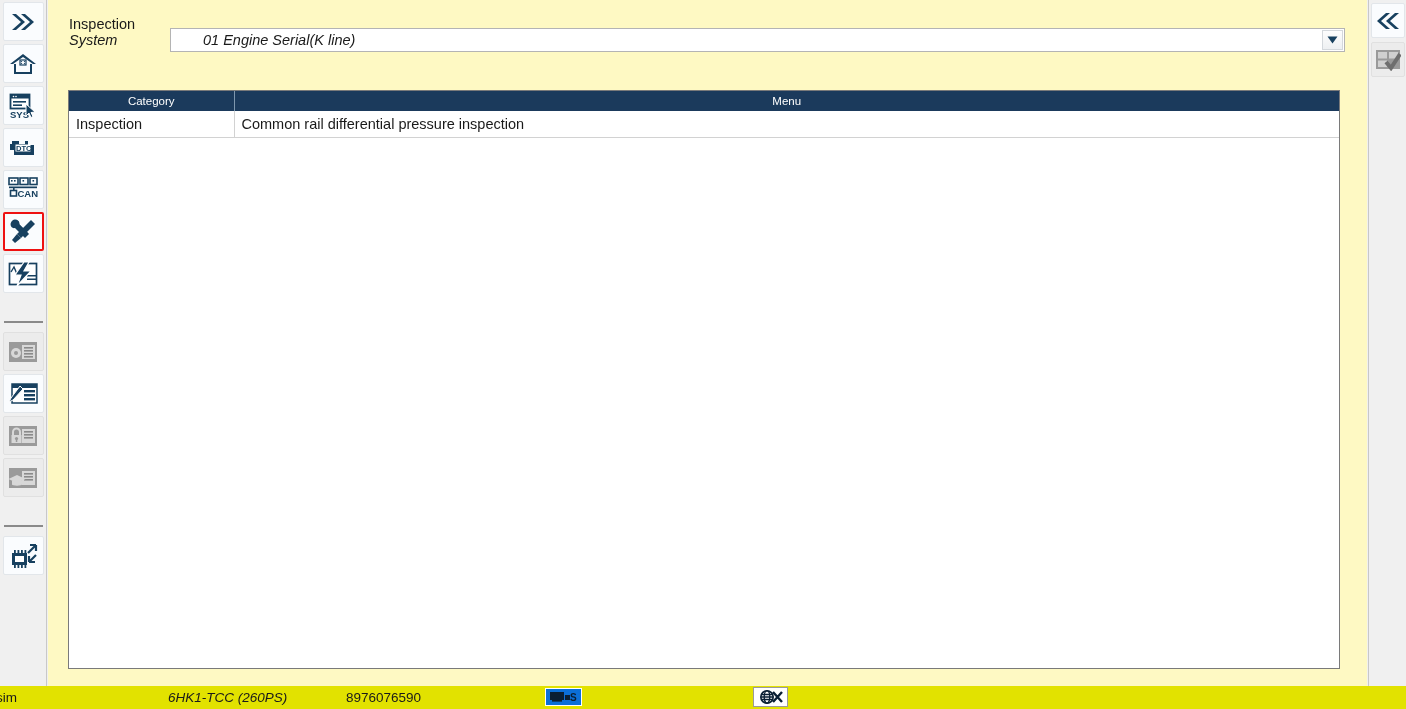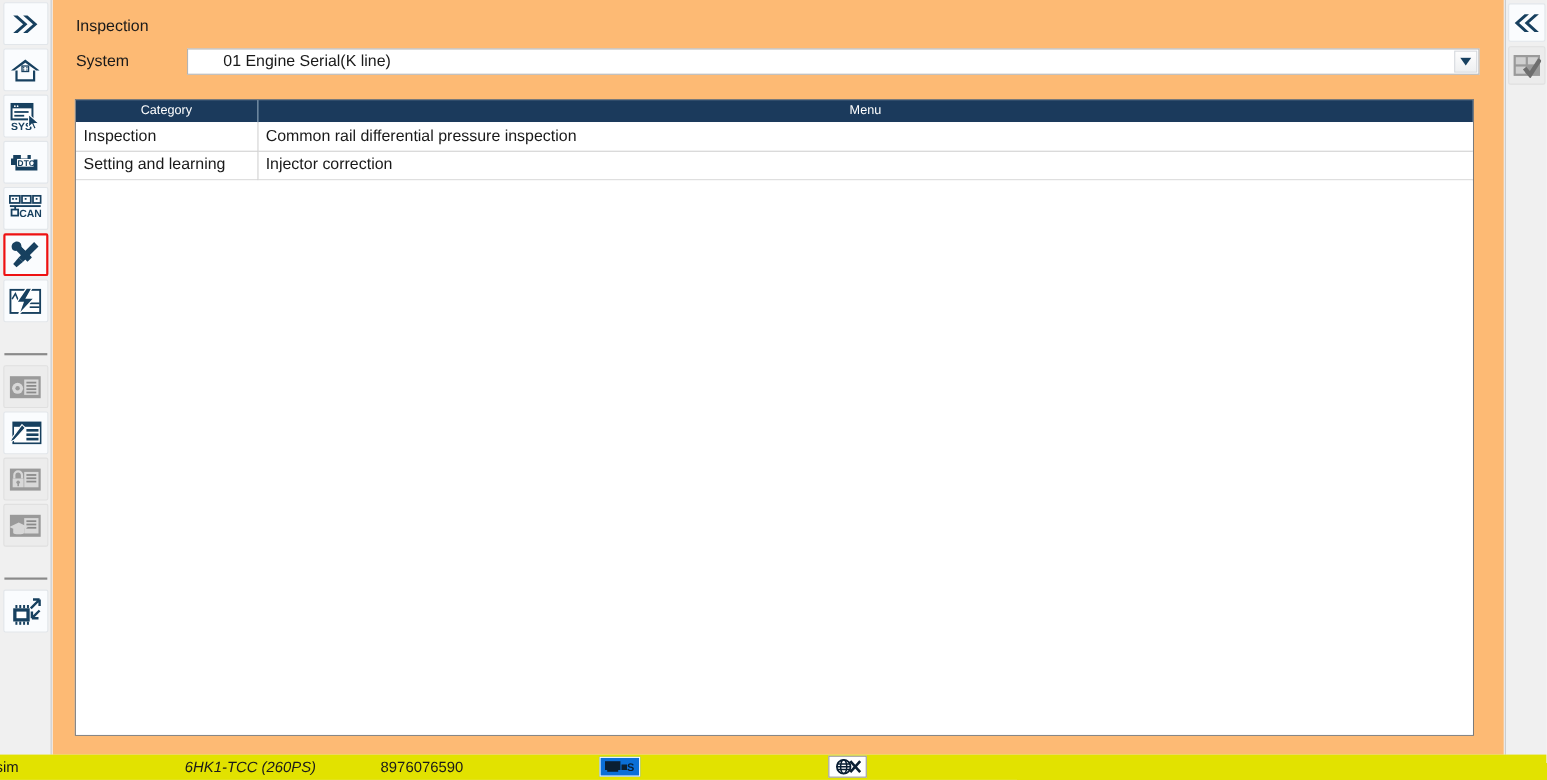--- a/index.html
+++ b/index.html
@@ -51,31 +51,31 @@
     background: #f0f0f0;
     border-left: 1px solid #c8c8c8;
   }
   .right-rail .rail-btn { width: 34px; height: 35px; margin: 3px auto 4px auto;}
 
   
   .main {
     position: absolute;
     left: 48px; top: 0;
     width: 1319px; height: 686px;
-    background: #fdba74;
+    background: #fef9c3;
   }
   .form-row {
     position: absolute;
     display: flex; align-items: center;
   }
   .row-title { left: 21px; top: 16px; }
   .row-title .lbl {
     font-size: 14.5px; color: #1a1a1a;
   }
-  .row-system { left: 21px; top: 44px; width: 1276px; }
+  .row-system { left: 21px; top: 28px; width: 1276px; font-style: italic; }
   .row-system .lbl {
     font-size: 14.5px; color: #1a1a1a;
     width: 101px; flex: 0 0 101px;
   }
   .combo {
     position: relative;
     flex: 1 1 auto;
     height: 24px;
     background: #ffffff;
     border: 1px solid #b4b4b4;
@@ -367,24 +367,20 @@
         <thead>
           <tr>
             <th class="col-cat">Category</th>
             <th>Menu</th>
           </tr>
         </thead>
         <tbody>
           <tr>
             <td class="col-cat">Inspection</td>
             <td>Common rail differential pressure inspection</td>
-          </tr>
-          <tr>
-            <td class="col-cat">Setting and learning</td>
-            <td>Injector correction</td>
           </tr>
         </tbody>
       </table>
       <div class="grid-filler"></div>
     </div>
 
   </div>
 
   <div class="right-rail">
     <div class="rail-btn">

